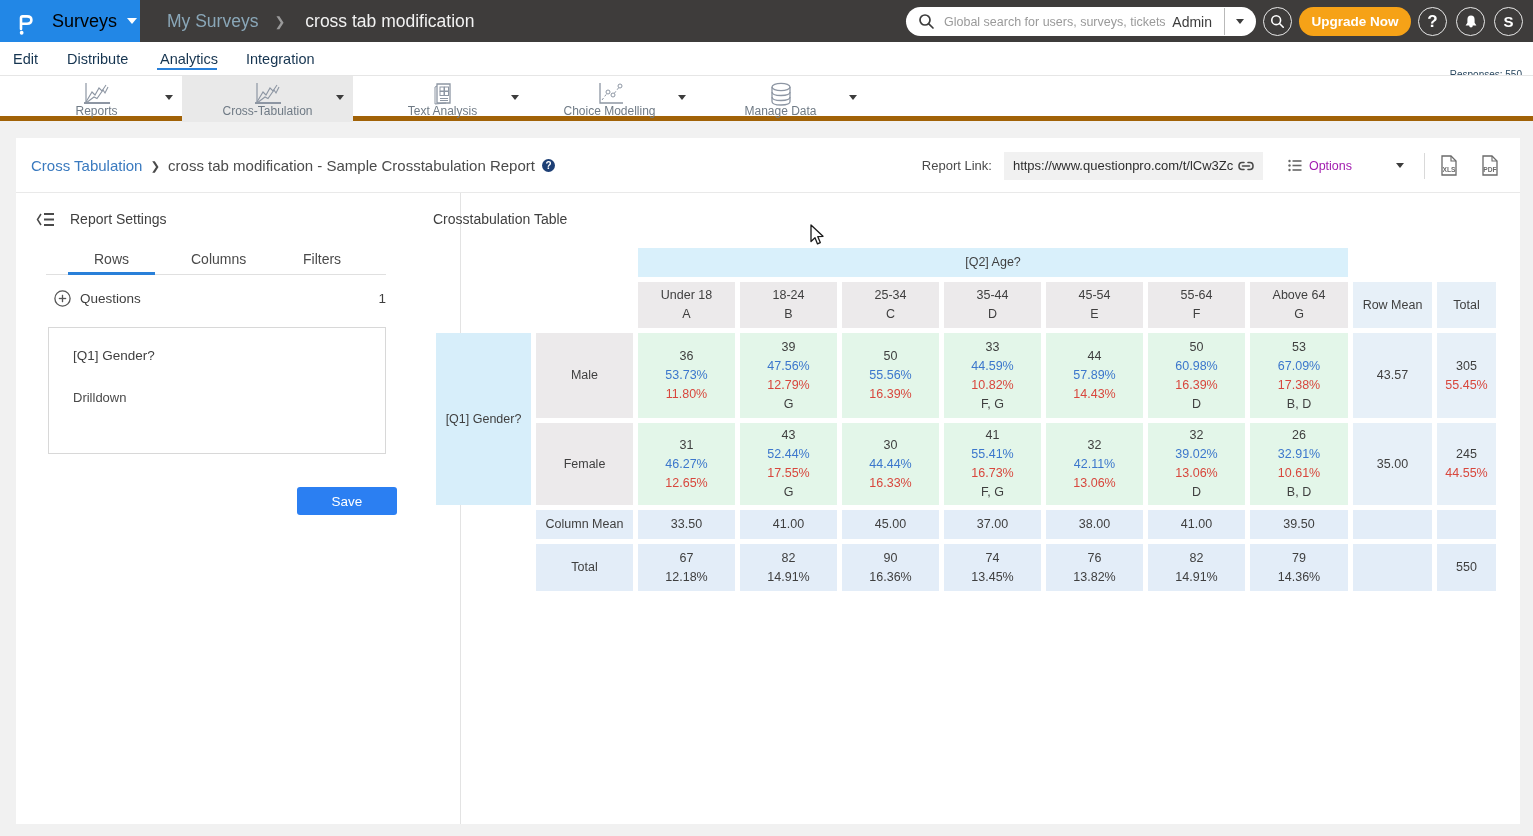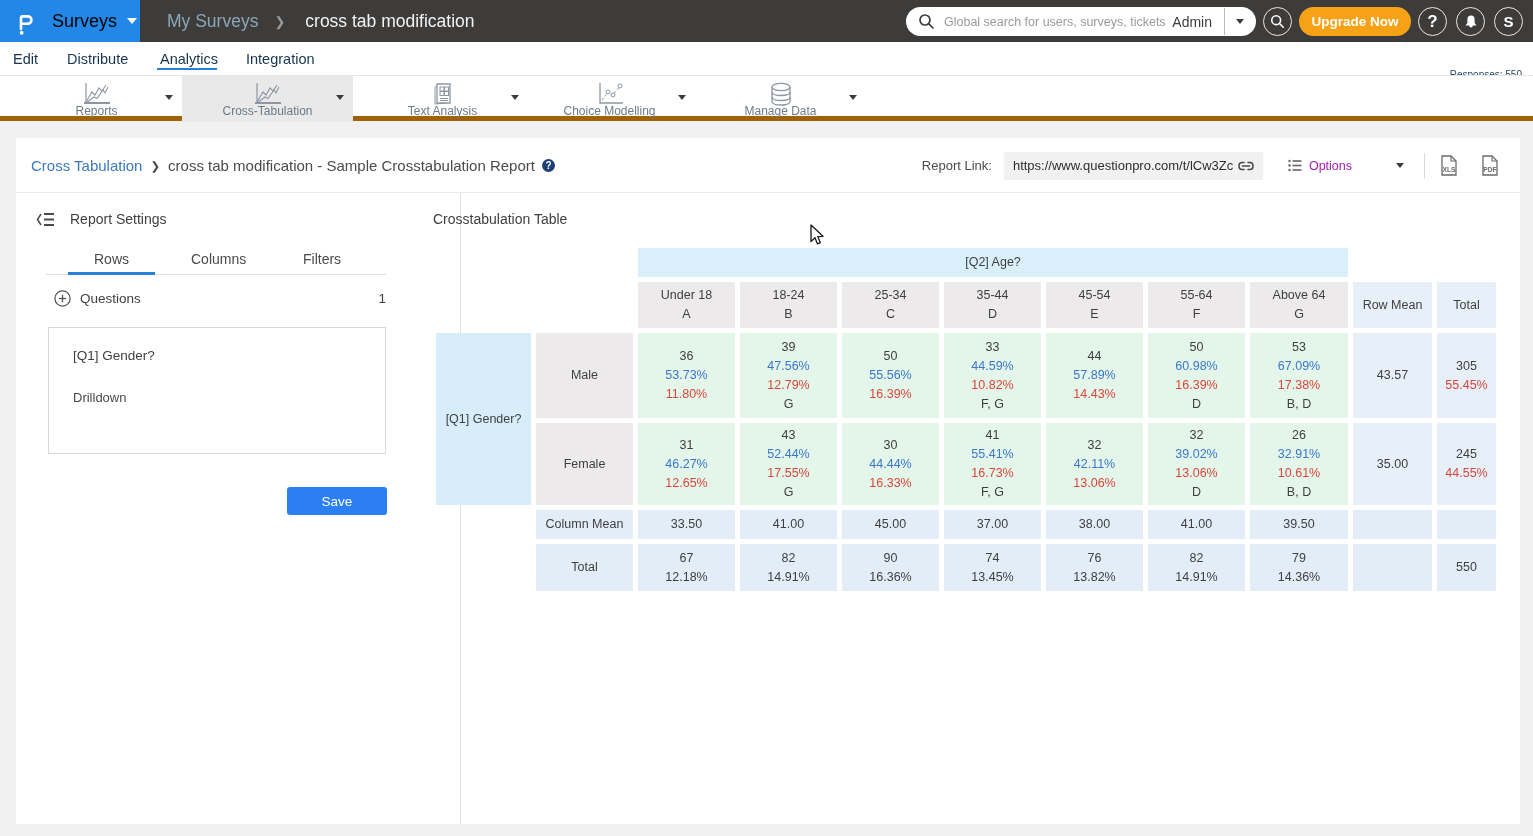--- a/index.html
+++ b/index.html
@@ -54,21 +54,21 @@
 #tabblue{position:absolute;left:52px;top:79px;width:87px;height:3px;background:#2980d9}
 #qrow{position:absolute;left:38px;top:98px;width:332px;height:16px}
 #qrow .t{position:absolute;left:26px;top:0;font-size:13.5px;color:#3f3f3f}
 #qrow .n{position:absolute;right:0;top:0;font-size:13.5px;color:#3f3f3f}
 #qcard{position:absolute;left:32px;top:134px;width:338px;height:127px;border:1px solid #d8d8d8}
 #qcard .q{position:absolute;left:24px;top:20px;font-size:13.5px;color:#3f3f3f}
 #qcard .dd{position:absolute;left:24px;top:62px;font-size:13px;color:#4a4a4a}
 #qcard .sel{position:absolute;left:9px;top:85px;width:317px;height:28px;border-bottom:1px solid #e3e3e3}
 #qcard .sel .t{position:absolute;left:10px;top:5px;font-size:13px;color:#3f3f3f}
 #qcard .sel .cardark{position:absolute;right:14px;top:12px}
-#savebtn{position:absolute;left:271px;top:294px;width:100px;height:28px;background:#2b7ff2;border-radius:3px;color:#fff;font-size:13.5px;display:flex;align-items:center;justify-content:center}
+#savebtn{position:absolute;left:281px;top:294px;width:100px;height:28px;background:#2b7ff2;border-radius:3px;color:#fff;font-size:13.5px;display:flex;align-items:center;justify-content:center}
 
 #xtitle{position:absolute;left:433px;top:211px;font-size:14px;color:#3f3f3f;z-index:5}
 #xtab{position:absolute;left:436px;top:248px;display:grid;gap:5px 5px;
  grid-template-columns:95px 97px 97px 97px 97px 97px 97px 97px 98px 79px 59px;
  grid-template-rows:29px 46px 85px 82px 29px 47px;
  font-size:12.5px;color:#3f3f3f}
 #xtab div{display:flex;flex-direction:column;align-items:center;justify-content:center;text-align:center;line-height:19px}
 .hblue{background:#d9f0fb}
 .hgray{background:#eceaeb}
 .cgender{background:#d7eefa}

